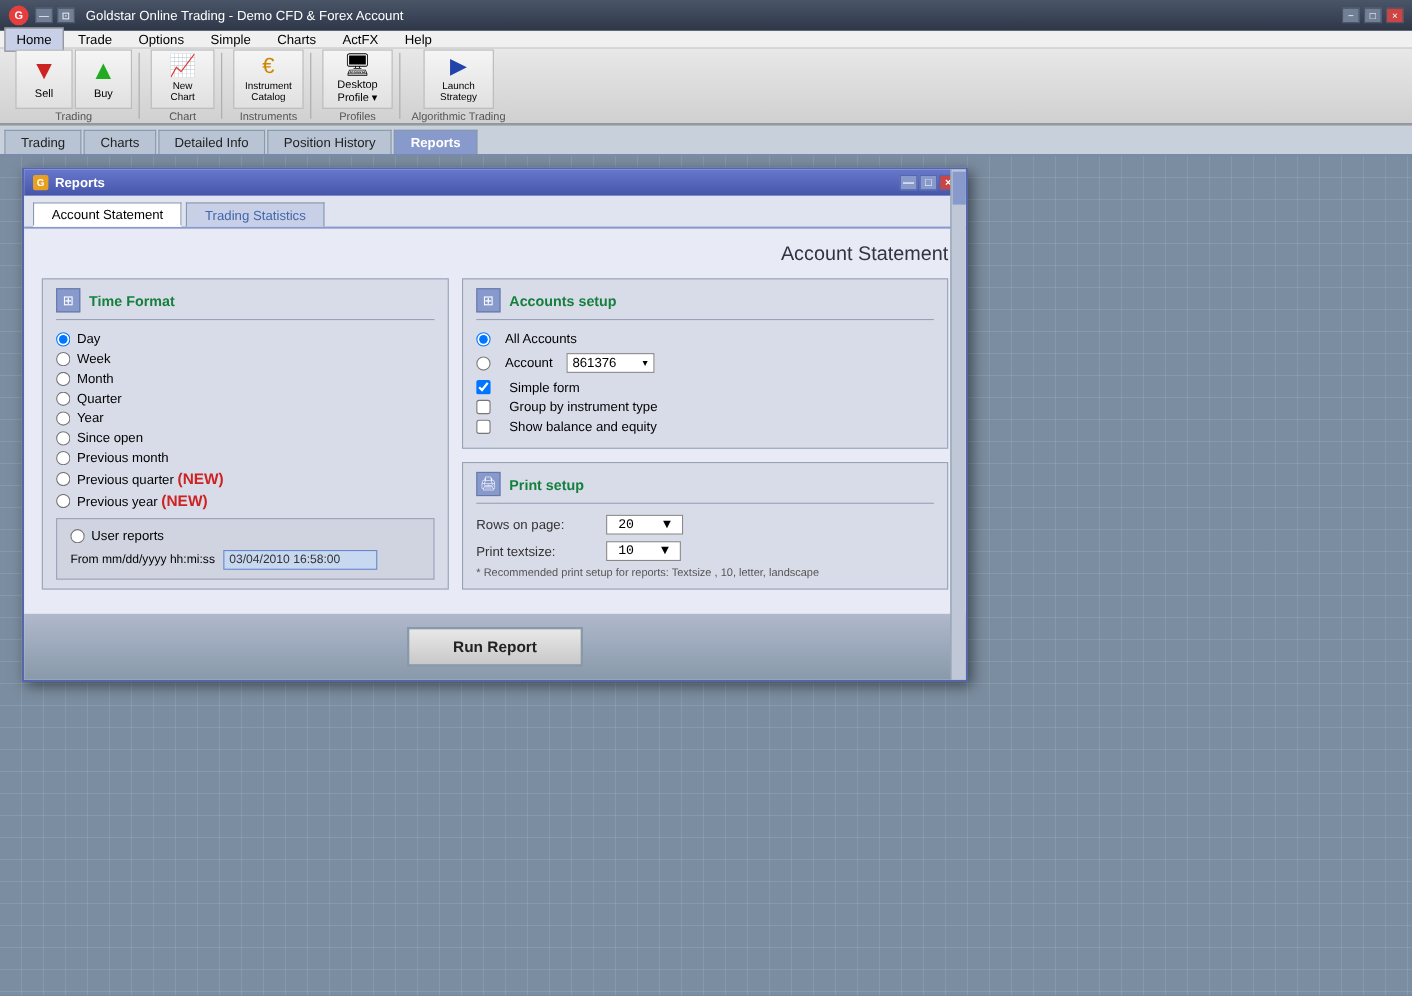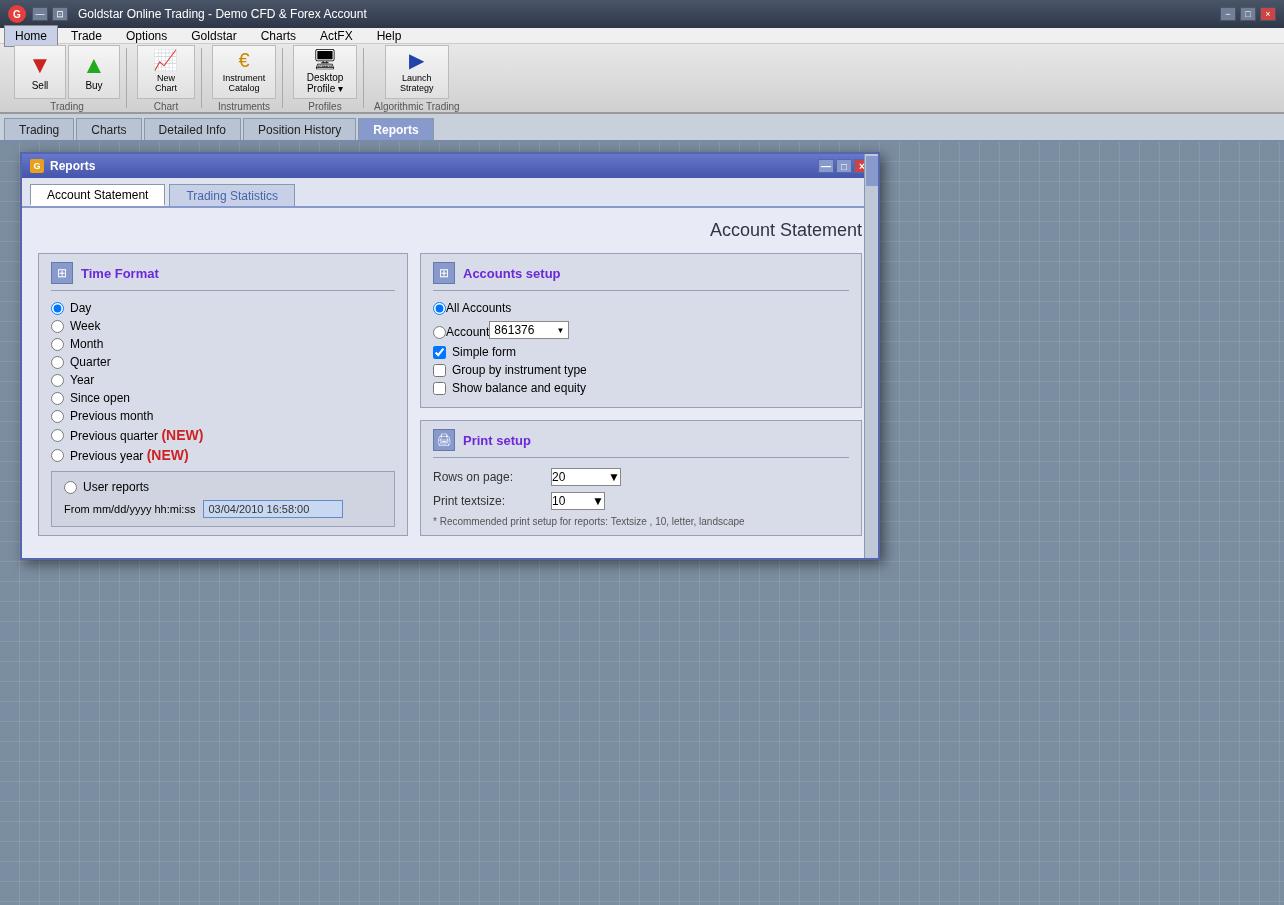--- a/index.html
+++ b/index.html
@@ -255,21 +255,21 @@
     .section-icon {
       width: 22px; height: 22px;
       background: #8899cc;
       border: 1px solid #6677aa;
       display: flex; align-items: center; justify-content: center;
       color: white; font-size: 12px;
     }
     .section-title {
       font-size: 13px;
       font-weight: bold;
-      color: #6d28d9;
+      color: #15803d;
     }
 
     
     .radio-option {
       display: flex;
       align-items: center;
       gap: 6px;
       margin-bottom: 4px;
       font-size: 12px;
       cursor: pointer;
@@ -277,41 +277,40 @@
     .radio-option input[type="radio"] { cursor: pointer; }
     .new-badge {
       color: #cc2222;
       font-size: 14px;
       font-weight: bold;
     }
 
     
     .account-option {
       display: flex;
-      align-items: flex-end;
-      gap: 0;
+      align-items: center;
+      gap: 13px;
       margin-bottom: 6px;
       font-size: 12px;
     }
     .account-dropdown {
       background: white;
       border: 1px solid #888;
       padding: 1px 4px;
       font-size: 12px;
       width: 80px;
       display: flex;
       align-items: center;
       justify-content: space-between;
       cursor: pointer;
     }
     .account-dropdown-arrow { font-size: 8px; }
     .checkbox-option {
       display: flex;
-      align-items: center;
-      gap: 6px;
+      gap: 17px;
       margin-bottom: 4px;
       font-size: 12px;
       cursor: pointer;
     }
 
     
     .user-defined-section {
       background: #d0d4e0;
       border: 1px solid #9aa0b8;
       padding: 8px 12px;
@@ -342,27 +341,28 @@
       display: flex;
       align-items: center;
       gap: 8px;
       margin-bottom: 6px;
       font-size: 12px;
     }
     .print-label { width: 110px; color: #333; }
     .print-select {
       background: white;
       border: 1px solid #888;
-      padding: 1px 0;
+      padding: 1px 10px;
       font-size: 12px;
       width: 70px;
       display: flex;
       align-items: center;
       justify-content: space-between;
       cursor: pointer;
+      font-family: Liberation Mono, monospace;
     }
     .print-note {
       font-size: 10px;
       color: #555;
       margin-top: 4px;
     }
 
     
     .run-report-area {
       background: linear-gradient(to bottom, #b0b8cc, #8899aa);
@@ -419,21 +419,21 @@
     <div class="title-bar-btn">−</div>
     <div class="title-bar-btn">□</div>
     <div class="title-bar-btn" style="background:#cc4444;">×</div>
   </div>
 </div>
 
 <div class="toolbar-bar">
   <div class="toolbar-menu-item active">Home</div>
   <div class="toolbar-menu-item">Trade</div>
   <div class="toolbar-menu-item">Options</div>
-  <div class="toolbar-menu-item">Goldstar</div>
+  <div class="toolbar-menu-item">Simple</div>
   <div class="toolbar-menu-item">Charts</div>
   <div class="toolbar-menu-item">ActFX</div>
   <div class="toolbar-menu-item">Help</div>
 </div>
 
 <div class="icon-toolbar">
   <div class="toolbar-group">
     <div class="toolbar-section">
       <div class="toolbar-section-buttons">
         <div class="toolbar-icon-btn">
@@ -629,31 +629,34 @@
 
             <div class="print-row">
               <span class="print-label">Rows on page:</span>
               <div class="print-select">
                 <span>20</span>
                 <span>▼</span>
               </div>
             </div>
             <div class="print-row">
               <span class="print-label">Print textsize:</span>
-              <div class="print-select" style="width:54px;align-items:flex-end;">
+              <div class="print-select" style="width:68px;align-items:flex-end;">
                 <span>10</span>
                 <span>▼</span>
               </div>
             </div>
             <div class="print-note">* Recommended print setup for reports: Textsize , 10, letter, landscape</div>
           </div>
 
         </div>
       </div>
     </div>
 
+    <div class="run-report-area">
+      <button class="run-report-btn">Run Report</button>
+    </div>
 
     <div class="dialog-scrollbar">
       <div class="dialog-scroll-thumb"></div>
     </div>
 
   </div>
 </div>
 
 </body></html>

